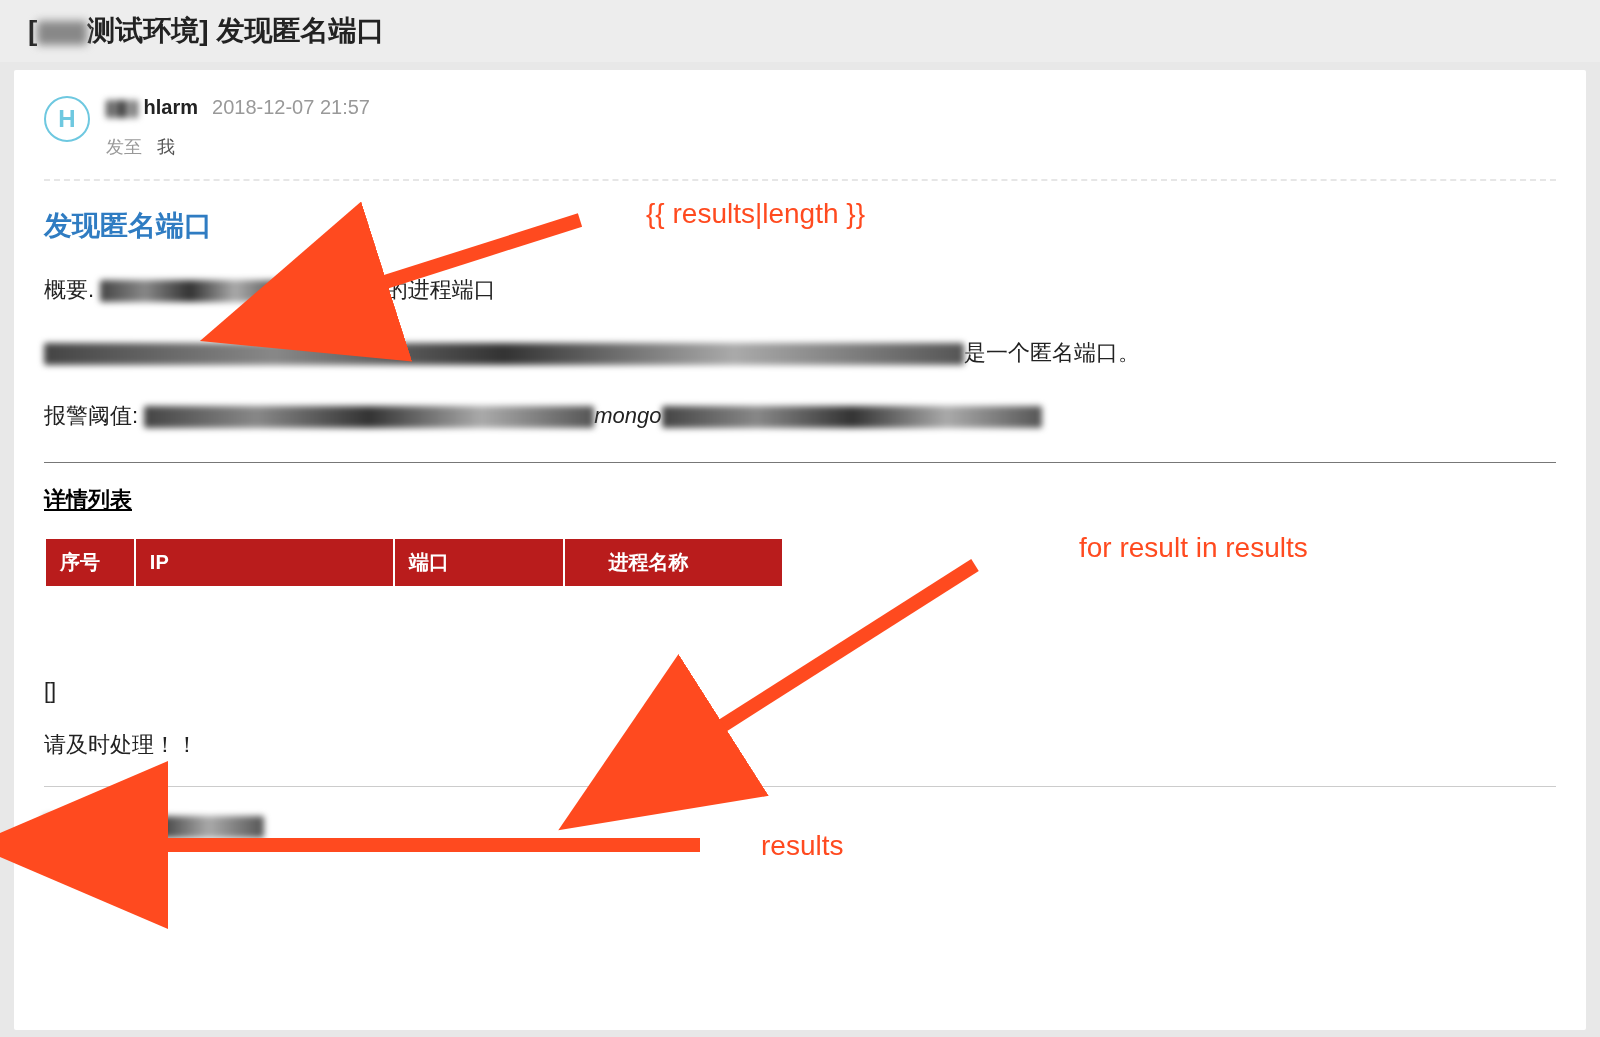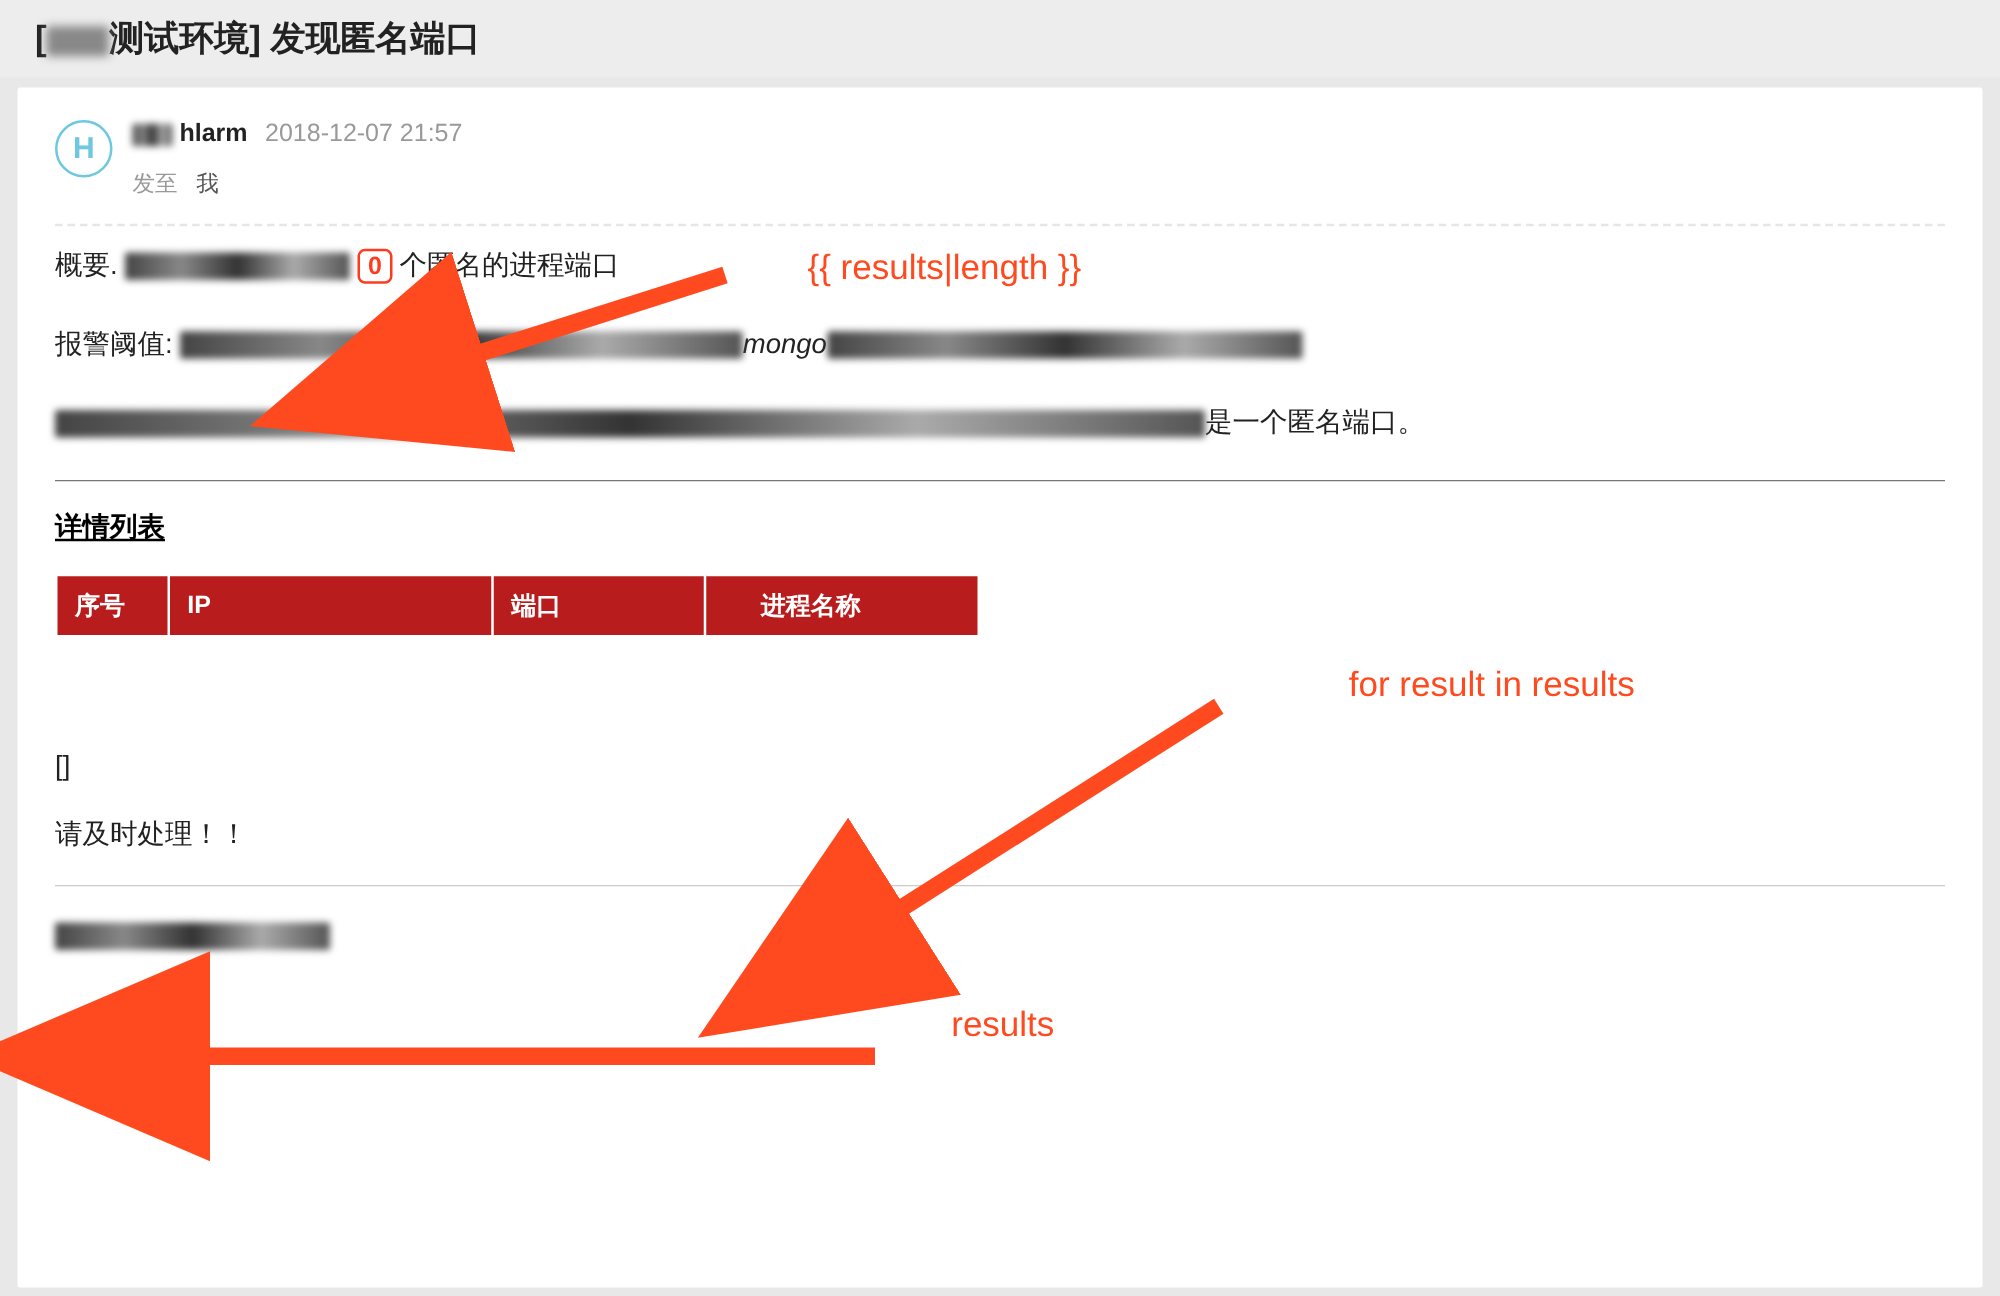--- a/index.html
+++ b/index.html
@@ -179,36 +179,37 @@
         </span>
         <span class="sender-date">2018-12-07 21:57</span>
       </div>
       <div class="sender-line2">
         <span>发至</span>
         <span class="me">我</span>
       </div>
     </div>
   </div>
 
+  <div class="body-h1">发现匿名端口</div>
 
   <div class="body-p">
     <span>概要.</span>
     <span class="pix-blur" style="width:180px;height:22px;">&nbsp;&nbsp;&nbsp;&nbsp;&nbsp;&nbsp;&nbsp;&nbsp;&nbsp;</span>
     <span class="badge-red">0</span>
     <span>个匿名的进程端口</span>
   </div>
 
 
   <div class="body-p">
+    <span class="pix-blur" style="width:920px;height:22px;">&nbsp;&nbsp;&nbsp;&nbsp;&nbsp;&nbsp;&nbsp;&nbsp;&nbsp;&nbsp;&nbsp;&nbsp;&nbsp;&nbsp;&nbsp;&nbsp;&nbsp;&nbsp;&nbsp;&nbsp;&nbsp;&nbsp;&nbsp;&nbsp;&nbsp;&nbsp;&nbsp;&nbsp;&nbsp;&nbsp;&nbsp;&nbsp;&nbsp;&nbsp;</span><span>是一个匿名端口。</span>
+  </div>
+
+  <div class="body-p">
     <span>报警阈值:</span>
     <span class="pix-blur" style="width:450px;height:22px;">&nbsp;&nbsp;&nbsp;&nbsp;&nbsp;&nbsp;&nbsp;&nbsp;&nbsp;&nbsp;&nbsp;&nbsp;&nbsp;&nbsp;&nbsp;&nbsp;&nbsp;</span><i style="font-style:italic;">mongo</i><span class="pix-blur" style="width:380px;height:22px;">&nbsp;&nbsp;&nbsp;&nbsp;&nbsp;&nbsp;&nbsp;&nbsp;&nbsp;&nbsp;&nbsp;&nbsp;&nbsp;&nbsp;</span>
-  </div>
-
-  <div class="body-p">
-    <span class="pix-blur" style="width:920px;height:22px;">&nbsp;&nbsp;&nbsp;&nbsp;&nbsp;&nbsp;&nbsp;&nbsp;&nbsp;&nbsp;&nbsp;&nbsp;&nbsp;&nbsp;&nbsp;&nbsp;&nbsp;&nbsp;&nbsp;&nbsp;&nbsp;&nbsp;&nbsp;&nbsp;&nbsp;&nbsp;&nbsp;&nbsp;&nbsp;&nbsp;&nbsp;&nbsp;&nbsp;&nbsp;</span><span>是一个匿名端口。</span>
   </div>
 
   <hr class="hr-thin">
 
   <div class="section-title">详情列表</div>
 
   <table class="data">
     <thead>
       <tr>
         <th style="width:90px;">序号</th>
@@ -226,21 +227,21 @@
   <hr class="hr-light">
 
   <div class="body-p">
     <span class="pix-blur" style="width:220px;height:22px;">&nbsp;&nbsp;&nbsp;&nbsp;&nbsp;&nbsp;&nbsp;&nbsp;&nbsp;</span>
   </div>
 
 </div>
 
 <div class="anno" style="left:605px; top:198px;">{{ results|length }}</div>
 <div class="anno" style="left:1038px; top:532px;">for result in results</div>
-<div class="anno" style="left:720px; top:804px;">results</div>
+<div class="anno" style="left:720px; top:830px;">results</div>
 
 <svg class="overlay">
   <defs>
     <marker id="arrowhead" markerWidth="14" markerHeight="12" refX="2" refY="6" orient="auto">
       <polygon points="0 0, 14 6, 0 12" fill="#ff4a1f"></polygon>
     </marker>
   </defs>
 
   <line x1="580" y1="220" x2="360" y2="290" stroke="#ff4a1f" stroke-width="14" marker-end="url(#arrowhead)"></line>
 

